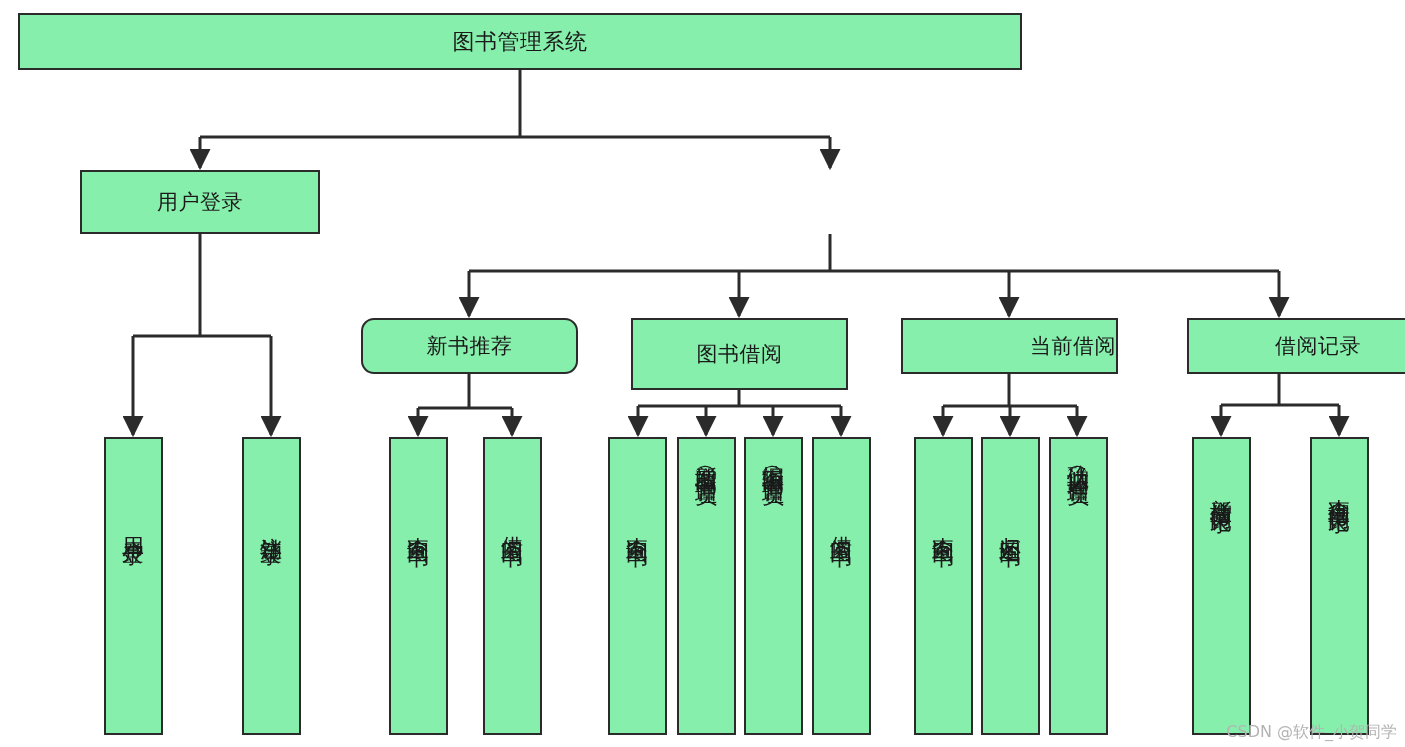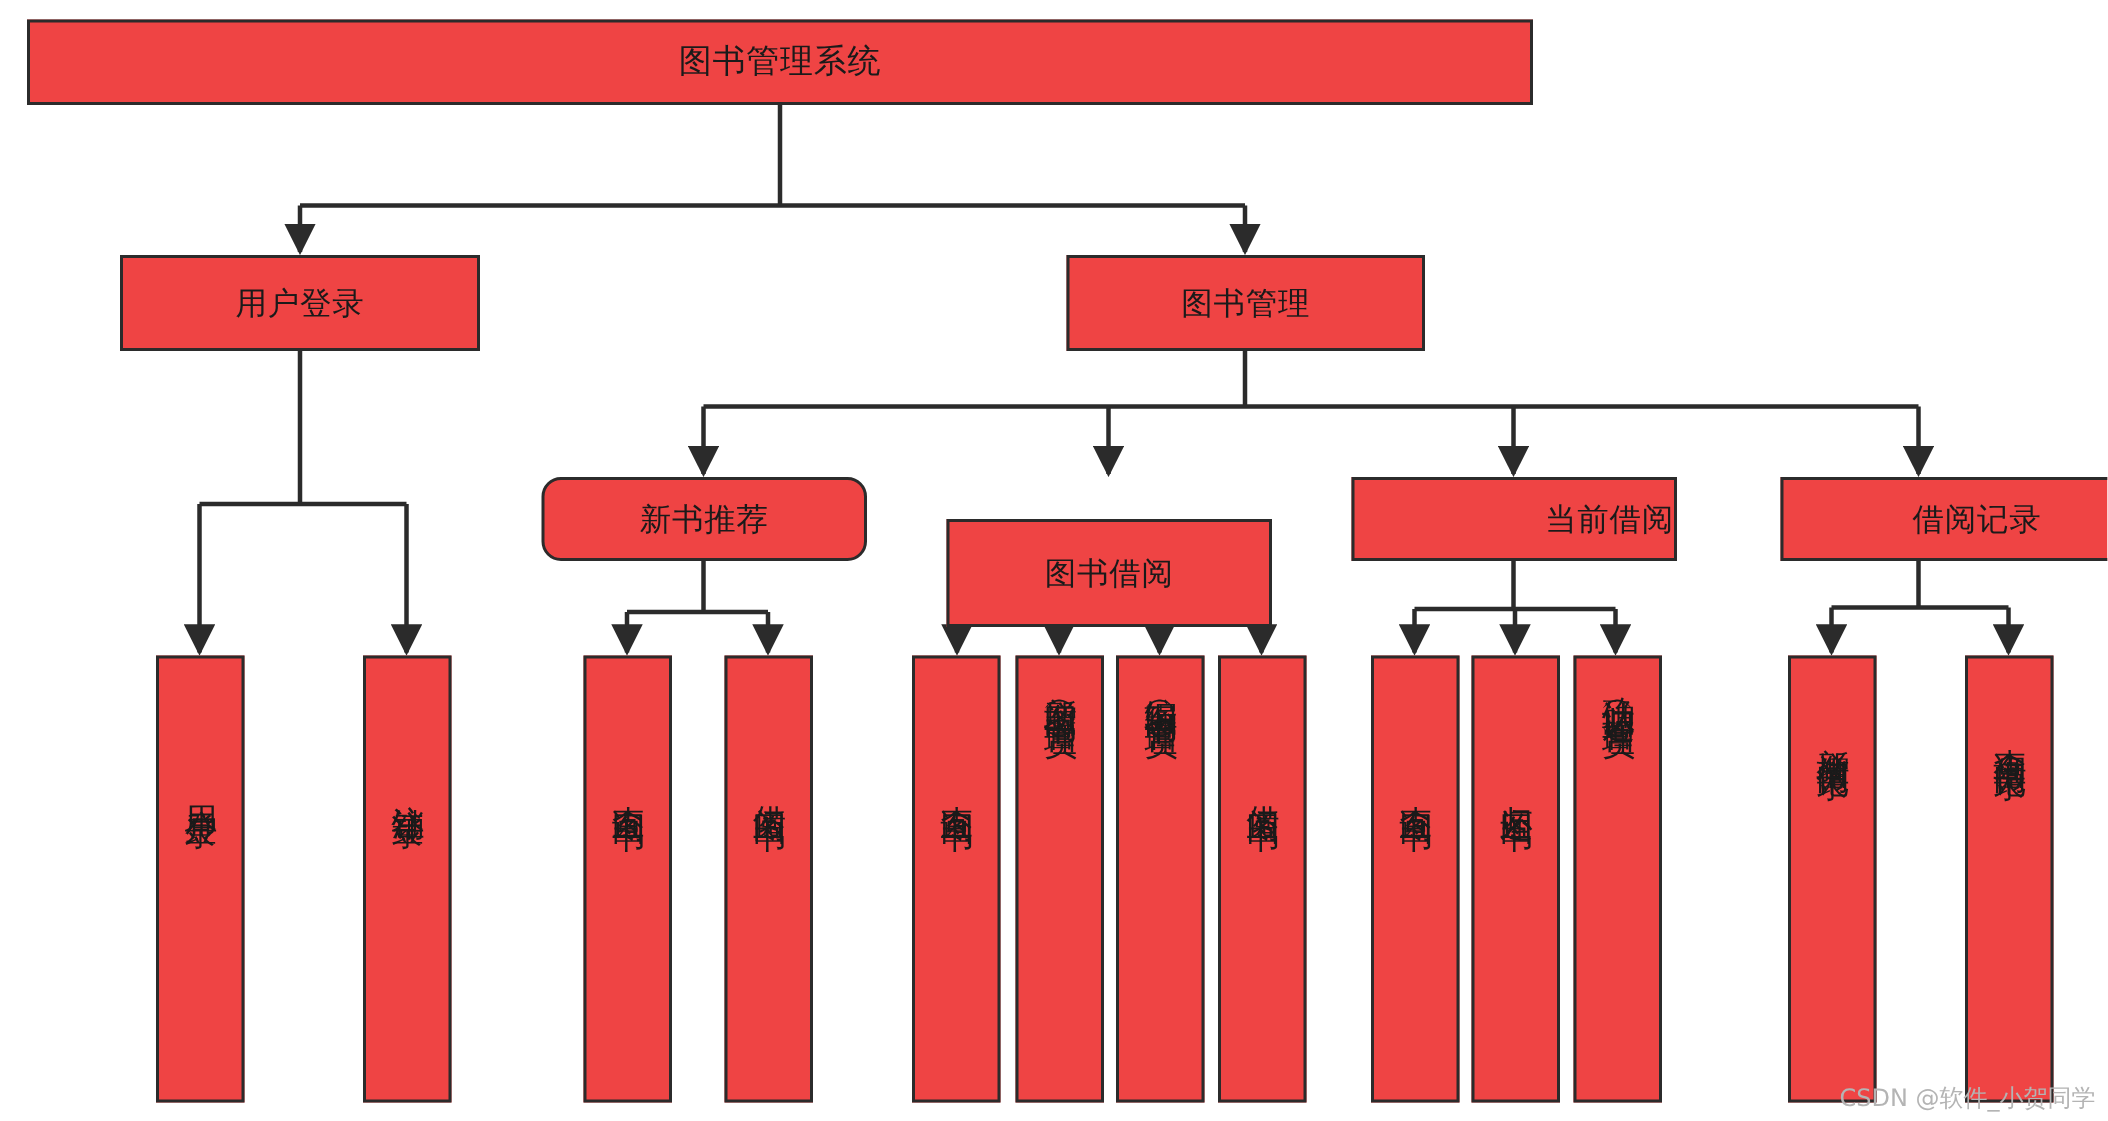--- a/index.html
+++ b/index.html
@@ -22,21 +22,21 @@
     position: absolute;
     left: 0;
     top: 0;
     width: 1405px;
     height: 747px;
     pointer-events: none;
   }
   .node {
     position: absolute;
     box-sizing: border-box;
-    background: #ef4444;
+    background: #86efac;
     border: 2px solid #2b2b2b;
     display: flex;
     align-items: center;
     justify-content: center;
     color: #1a1a1a;
     z-index: 2;
   }
   .node-label {
     display: block;
     text-align: center;
@@ -132,28 +132,25 @@
     </g>
   </svg>
 
   <div class="node horiz root" style="left:18px; top:13px; width:1004px; height:57px;">
     <span class="node-label">图书管理系统</span>
   </div>
 
   <div class="node horiz" style="left:80px; top:170px; width:240px; height:64px;">
     <span class="node-label">用户登录</span>
   </div>
-  <div class="node horiz" style="left:711px; top:170px; width:239px; height:64px;">
-    <span class="node-label">图书管理</span>
-  </div>
 
   <div class="node horiz" style="left:361px; top:318px; width:217px; height:56px;border-radius:13px;">
     <span class="node-label">新书推荐</span>
   </div>
-  <div class="node horiz" style="left:631px; top:318px; width:217px; height:72px;margin-top:28px;">
+  <div class="node horiz" style="left:631px; top:318px; width:217px; height:72px;">
     <span class="node-label">图书借阅</span>
   </div>
   <div class="node horiz" style="left:901px; top:318px; width:217px; height:56px;justify-content:flex-end;">
     <span class="node-label">当前借阅</span>
   </div>
   <div class="node horiz" style="left:1171px; top:318px; width:262px; height:56px;margin-left:16px;">
     <span class="node-label">借阅记录</span>
   </div>
 
   <div class="node leaf" style="left:104px; top:437px; width:59px; height:298px; padding-top:80px;">

